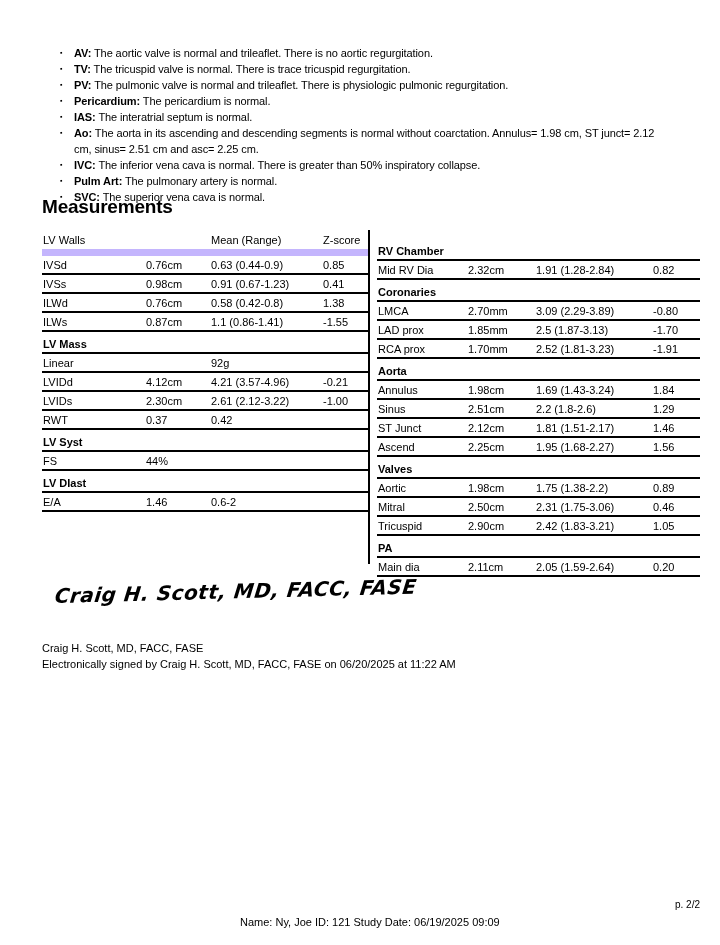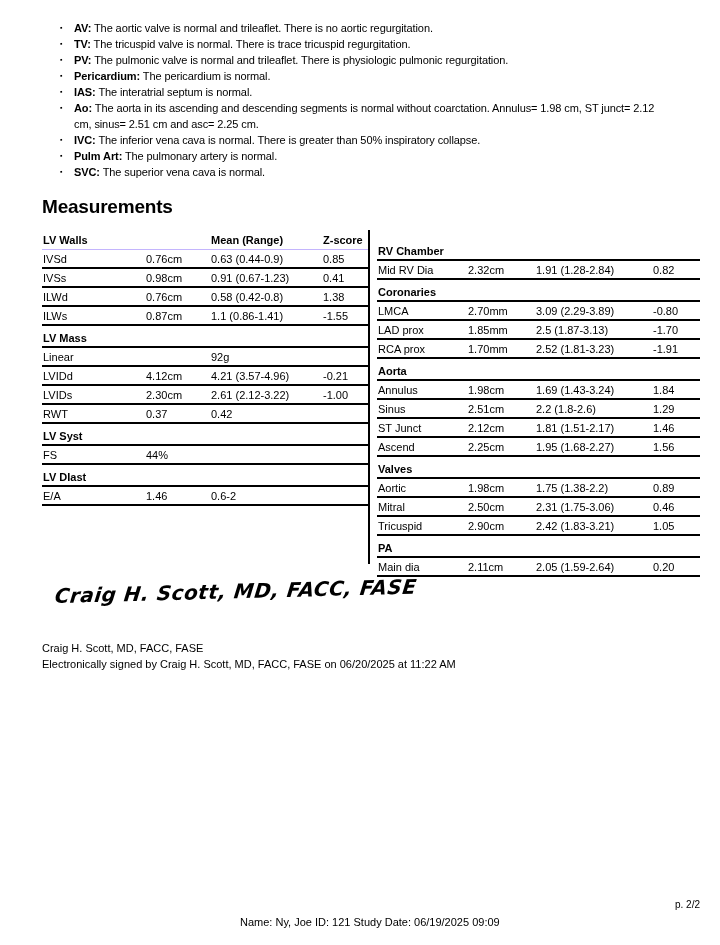--- a/index.html
+++ b/index.html
@@ -4,21 +4,21 @@
 <style>
   html,body { margin:0; padding:0; background:#e8e8e8; }
   .page {
     position:relative; width:720px; height:945px; margin:0 auto;
     background:#ffffff; color:#000;
     font-family:"Liberation Sans", sans-serif;
     overflow:hidden;
   }
 
   
-  .findings { position:absolute; left:60px; top:20px; width:625px;
+  .findings { position:absolute; left:60px; top:45px; width:625px;
     font-size:11px; line-height:16px; letter-spacing:-0.1px; }
   .finding-item { display:flex; }
   .bullet { width:14px; flex:0 0 14px; font-size:7px; line-height:16px; color:#000; }
   .finding-body { width:585px; }
   .finding-label { font-weight:bold; }
 
   
   .meas-heading { position:absolute; left:42px; top:196px;
     font-size:19px; font-weight:bold; letter-spacing:-0.2px; }
 
@@ -26,21 +26,21 @@
   .mtable { position:absolute; top:230px; font-size:11px; }
   .left-table  { left:42px;  width:326px; }
   .right-table { left:377px; width:323px; }
 
   .mrow { display:grid; border-bottom:2px solid #000; align-items:end; }
   .left-table  .mrow { grid-template-columns:103px 65px 112px 46px; }
   .right-table .mrow { grid-template-columns:90px 68px 117px 48px; }
   .mrow > div { padding:2px 1px 1px 1px; line-height:14px; white-space:nowrap;
     overflow:hidden; }
 
-  .header-row { font-weight:bold; border-bottom:1px solid #c4b5fd; }
+  .header-row { font-weight:normal; border-bottom:7px solid #c4b5fd; }
   .header-row > div { line-height:13px; padding-top:4px; padding-bottom:2px; }
   .header-row .zcol { white-space:normal; width:40px; }
 
   .title-row { font-weight:bold; margin-top:3px; }
   .title-row > div { grid-column:1 / -1; padding-top:2px; }
   .title-row.first { margin-top:12px; }
 
   .vline { position:absolute; left:368px; top:230px; width:2px; height:334px;
     background:#000; }
 

